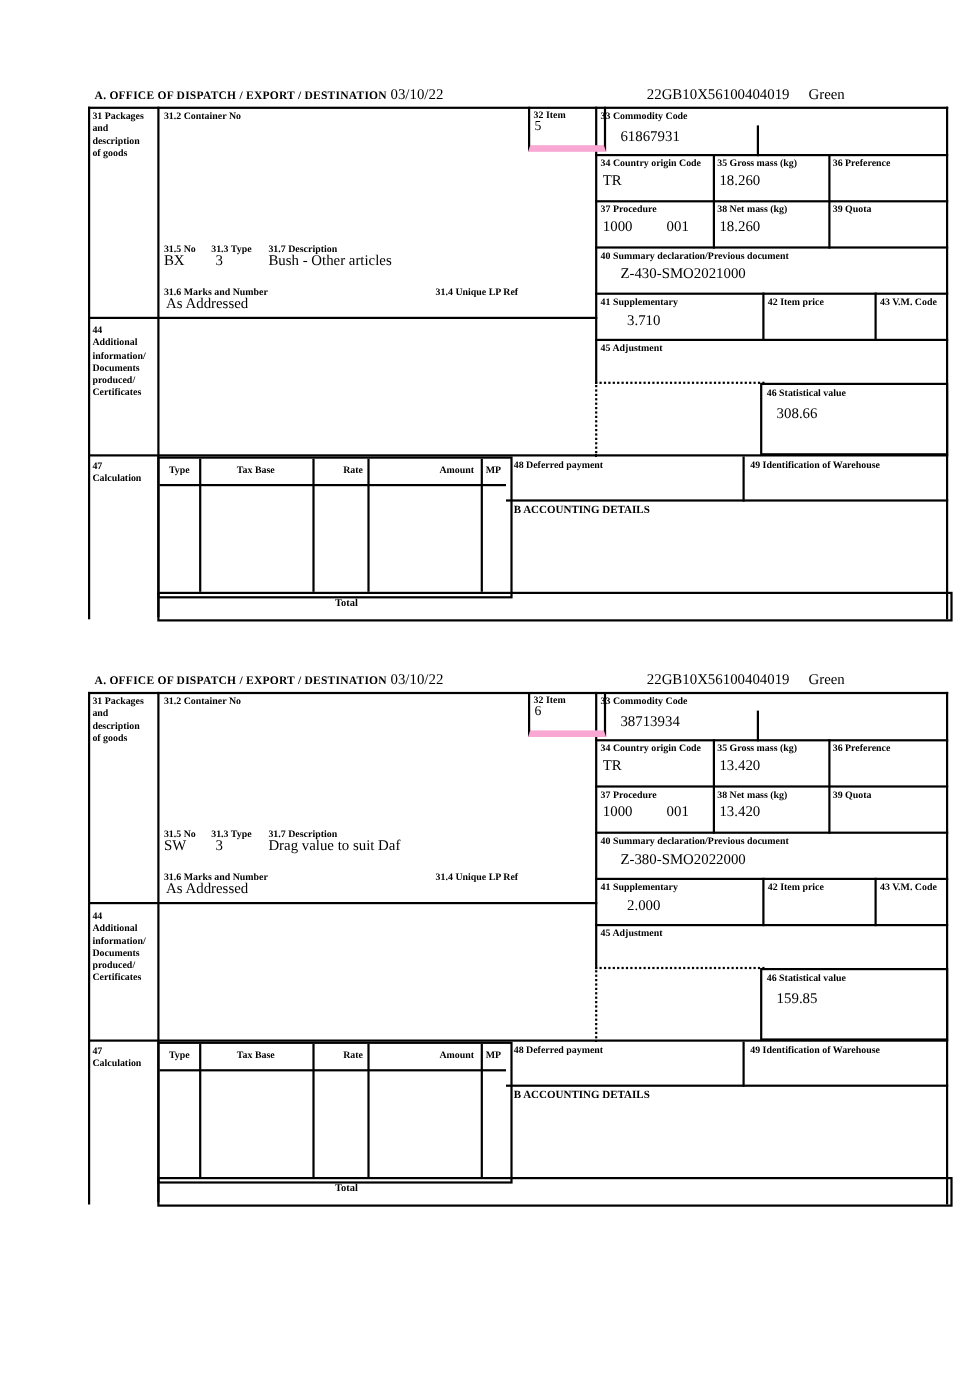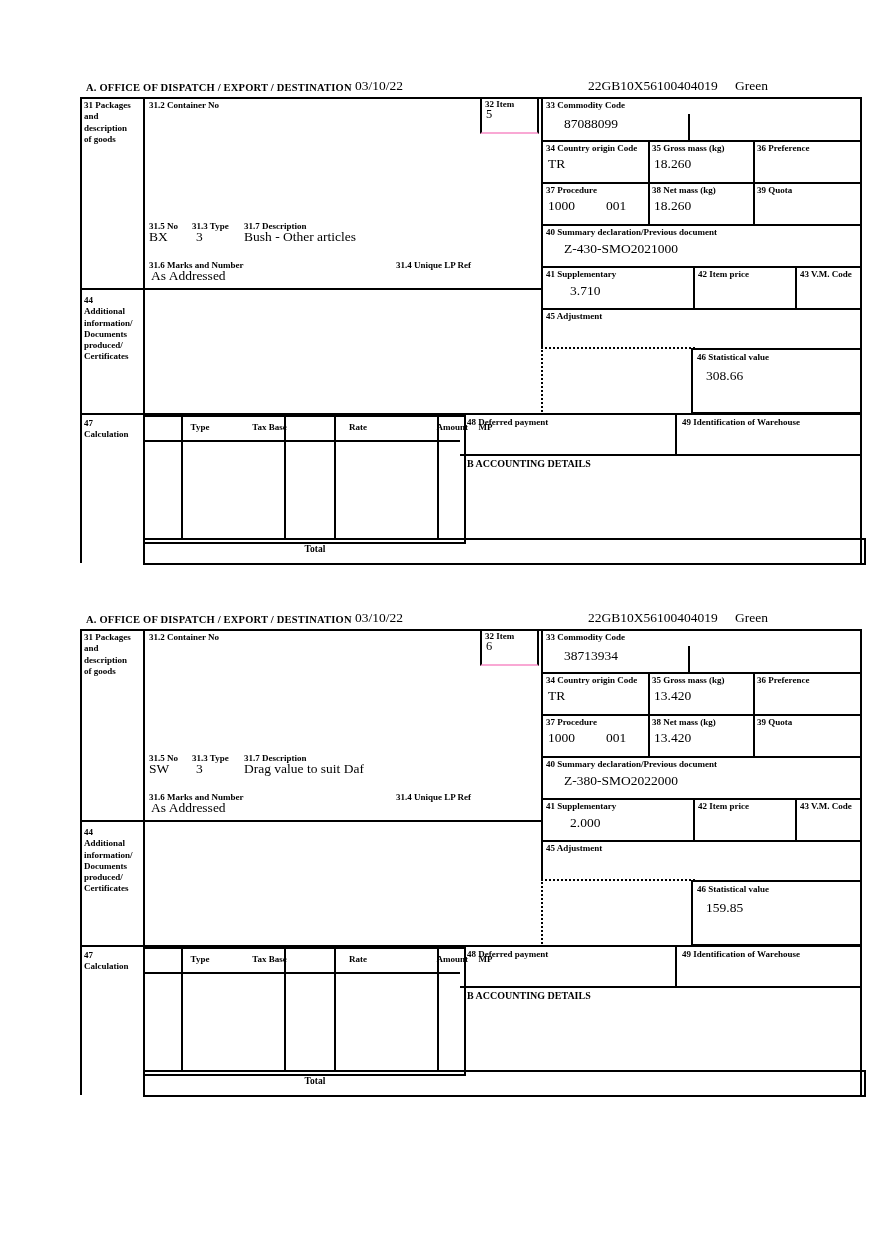--- a/index.html
+++ b/index.html
@@ -6,28 +6,28 @@
   .page{position:relative;width:882px;height:1250px;background:#ffffff;overflow:hidden;
         font-family:"Liberation Serif", serif;color:#000;}
   .form{position:absolute;left:80px;width:782px;height:486px;}
   .tbl{position:absolute;left:0;top:19px;width:782px;height:466px;}
   .ln{position:absolute;background:#000;}
   .lbl{position:absolute;font-weight:bold;font-size:9px;line-height:1.25;white-space:pre-line;}
   .val{position:absolute;font-size:13.5px;line-height:1.1;white-space:nowrap;}
   .hdr-office{position:absolute;font-weight:bold;font-size:10.5px;letter-spacing:.2px;}
   .hdr-val{position:absolute;font-size:13.5px;}
   .box32{position:absolute;left:400px;top:0;width:55px;height:35px;
-         border-left:2px solid #000;border-right:2px solid #000;border-bottom:2px solid #f9a8d4;}
+         border-left:2px solid #000;border-right:2px solid #000;border-bottom:6px solid #f9a8d4;padding-left:12px;}
   .box46{position:absolute;left:611px;top:251px;width:167px;height:62px;border:2px solid #000;}
   .dotted{position:absolute;left:461px;top:250px;width:152px;height:66px;
           border-left:2px dotted #000;border-top:2px dotted #000;}
   .calc{position:absolute;left:63px;top:318px;width:319px;height:125px;border:2px solid #000;}
   .calc .hline{position:absolute;left:0;top:23px;width:315px;height:2px;background:#000;}
   .calc .cv{position:absolute;top:0;width:2px;height:121px;background:#000;}
-  .calc .ch{position:absolute;top:5px;font-weight:bold;font-size:9px;margin-left:37px;}
+  .calc .ch{position:absolute;top:5px;font-weight:bold;font-size:9px;}
   .totalrow{position:absolute;left:63px;top:441px;width:719px;height:23px;border:2px solid #000;}
   .totalrow span{position:absolute;left:0;top:4px;width:340px;text-align:center;
                  font-weight:bold;font-size:9.5px;}
   .acct{position:absolute;left:387px;top:361px;font-weight:bold;font-size:10px;}
 </style>
 </head>
 <body>
 
 <div class="page" id="page">
   <div class="form" style="top: 78px;">
@@ -66,21 +66,21 @@
 of goods</div>
 
       <div class="lbl" style="left:69px;top:3px;">31.2 Container No</div>
 
       <div class="box32">
         <div class="lbl" style="left:3px;top:2px;">32 Item</div>
         <div class="val" style="left:4px;top:11px;font-size:12.5px;">5</div>
       </div>
 
       <div class="lbl" style="left:466px;top:3px;">33 Commodity Code</div>
-      <div class="val" style="left:484px;top:20px;">87088099</div>
+      <div class="val" style="left:484px;top:20px;">61867931</div>
 
       <div class="lbl" style="left:466px;top:46px;">34 Country origin Code</div>
       <div class="val" style="left:468px;top:60px;">TR</div>
       <div class="lbl" style="left:572px;top:46px;">35 Gross mass (kg)</div>
       <div class="val" style="left:574px;top:60px;">18.260</div>
       <div class="lbl" style="left:677px;top:46px;">36 Preference</div>
 
       <div class="lbl" style="left:466px;top:88px;">37 Procedure</div>
       <div class="val" style="left:468px;top:102px;">1000</div>
       <div class="val" style="left:526px;top:102px;">001</div>

